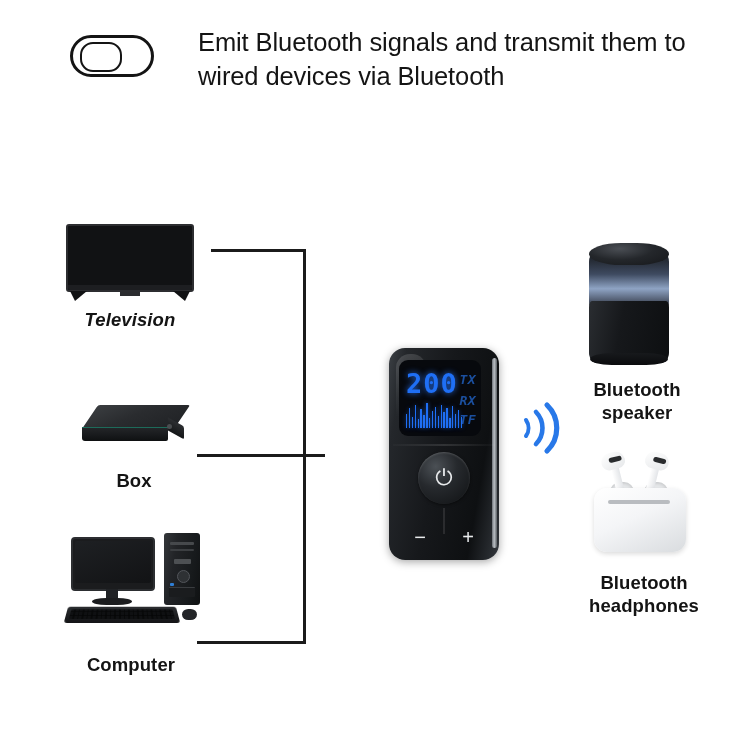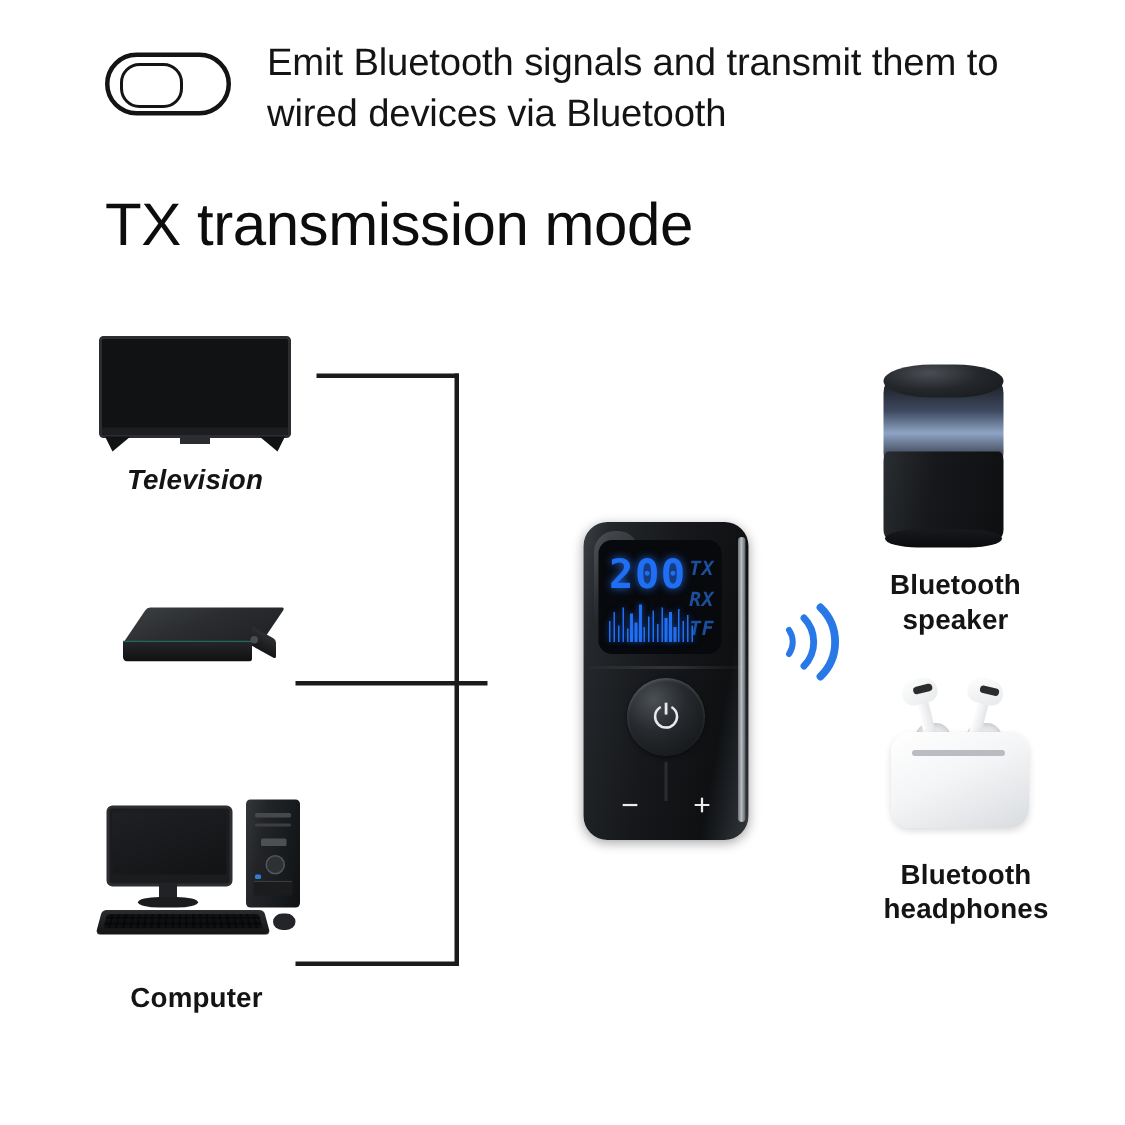--- a/index.html
+++ b/index.html
@@ -7,21 +7,21 @@
     width:750px;height:750px;
     background:#ffffff;
     font-family:"Liberation Sans","DejaVu Sans",sans-serif;
     color:#1a1a1a;
     overflow:hidden;
     position:relative;
   }
   .canvas{position:absolute;inset:0;width:750px;height:750px;}
 
   
-  .header{position:absolute;left:70px;top:26px;width:660px;display:flex;align-items:flex-start;gap:20px;}
+  .header{position:absolute;left:70px;top:26px;width:660px;display:flex;align-items:flex-start;gap:40px;}
   .toggle-icon{flex:0 0 auto;width:88px;height:46px;margin-top:9px;position:relative;}
   .toggle-icon .outer{
     position:absolute;left:0;top:0;width:84px;height:42px;
     border:3px solid #141414;border-radius:22px;background:#fff;box-sizing:border-box;
   }
   .toggle-icon .knob{
     position:absolute;left:10px;top:7px;width:42px;height:30px;
     border:2.5px solid #141414;border-radius:13px;background:#fff;box-sizing:border-box;
   }
   .header-text{font-size:25.5px;line-height:1.32;font-weight:400;color:#141414;letter-spacing:-.1px;}
@@ -225,41 +225,41 @@
 <div class="canvas">
 
   <div class="header">
     <div class="toggle-icon">
       <div class="outer"></div>
       <div class="knob"></div>
     </div>
     <div class="header-text">Emit Bluetooth signals and transmit them to wired devices via Bluetooth</div>
   </div>
 
-  <div class="page-title">TX transmission mode</div>
 
   <div class="line hline" style="left:211px;top:249px;width:95px;"></div>
   <div class="line hline" style="left:197px;top:454px;width:128px;"></div>
   <div class="line hline" style="left:197px;top:641px;width:109px;"></div>
   <div class="line vline" style="left:303px;top:249px;height:395px;"></div>
 
   <div class="tv">
     <div class="screen"></div>
     <div class="chin"></div>
     <div class="foot l"></div>
     <div class="foot r"></div>
   </div>
   <div class="node-label" style="left:45px;top:309px;width:170px;font-style:italic;">Television</div>
 
   <div class="box-dev">
     <div class="top"></div>
     <div class="side"></div>
     <div class="front"></div>
     <div class="dot"></div>
   </div>
+  <div class="node-label" style="left:49px;top:470px;width:170px;">Box</div>
 
   <div class="pc">
     <div class="monitor">
       <div class="bez"></div>
       <div class="scr"></div>
     </div>
     <div class="neck"></div>
     <div class="base"></div>
     <div class="kbd"></div>
     <div class="mouse"></div>

